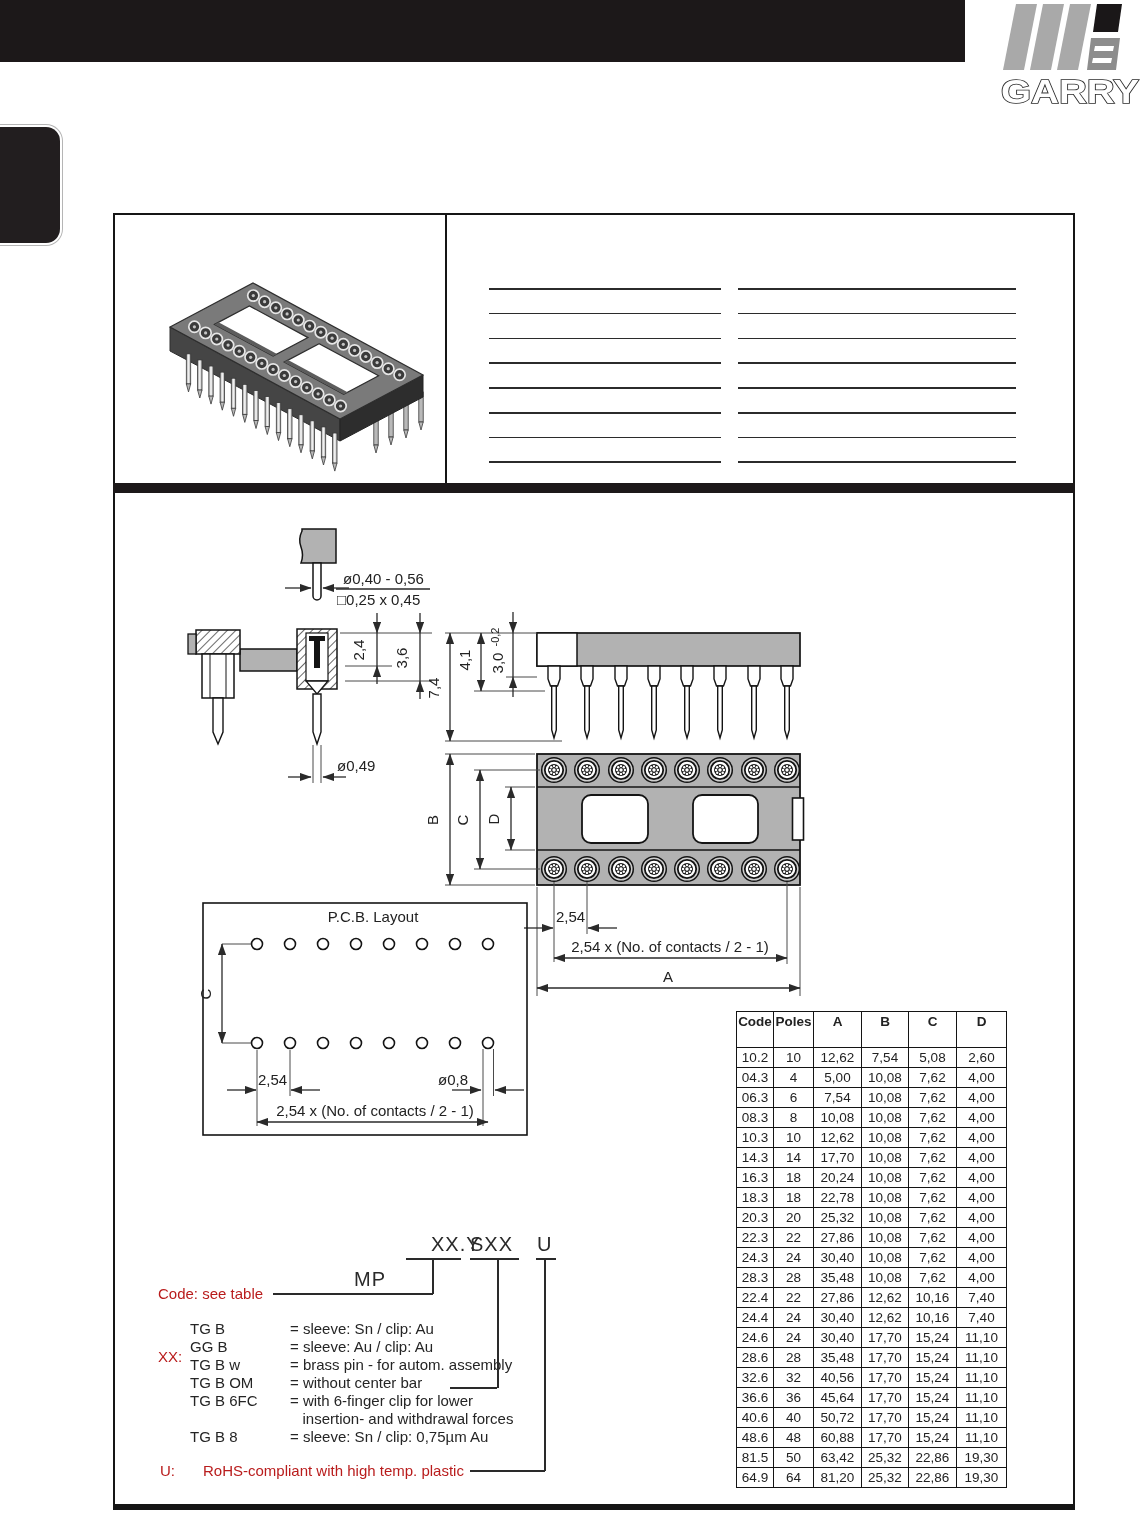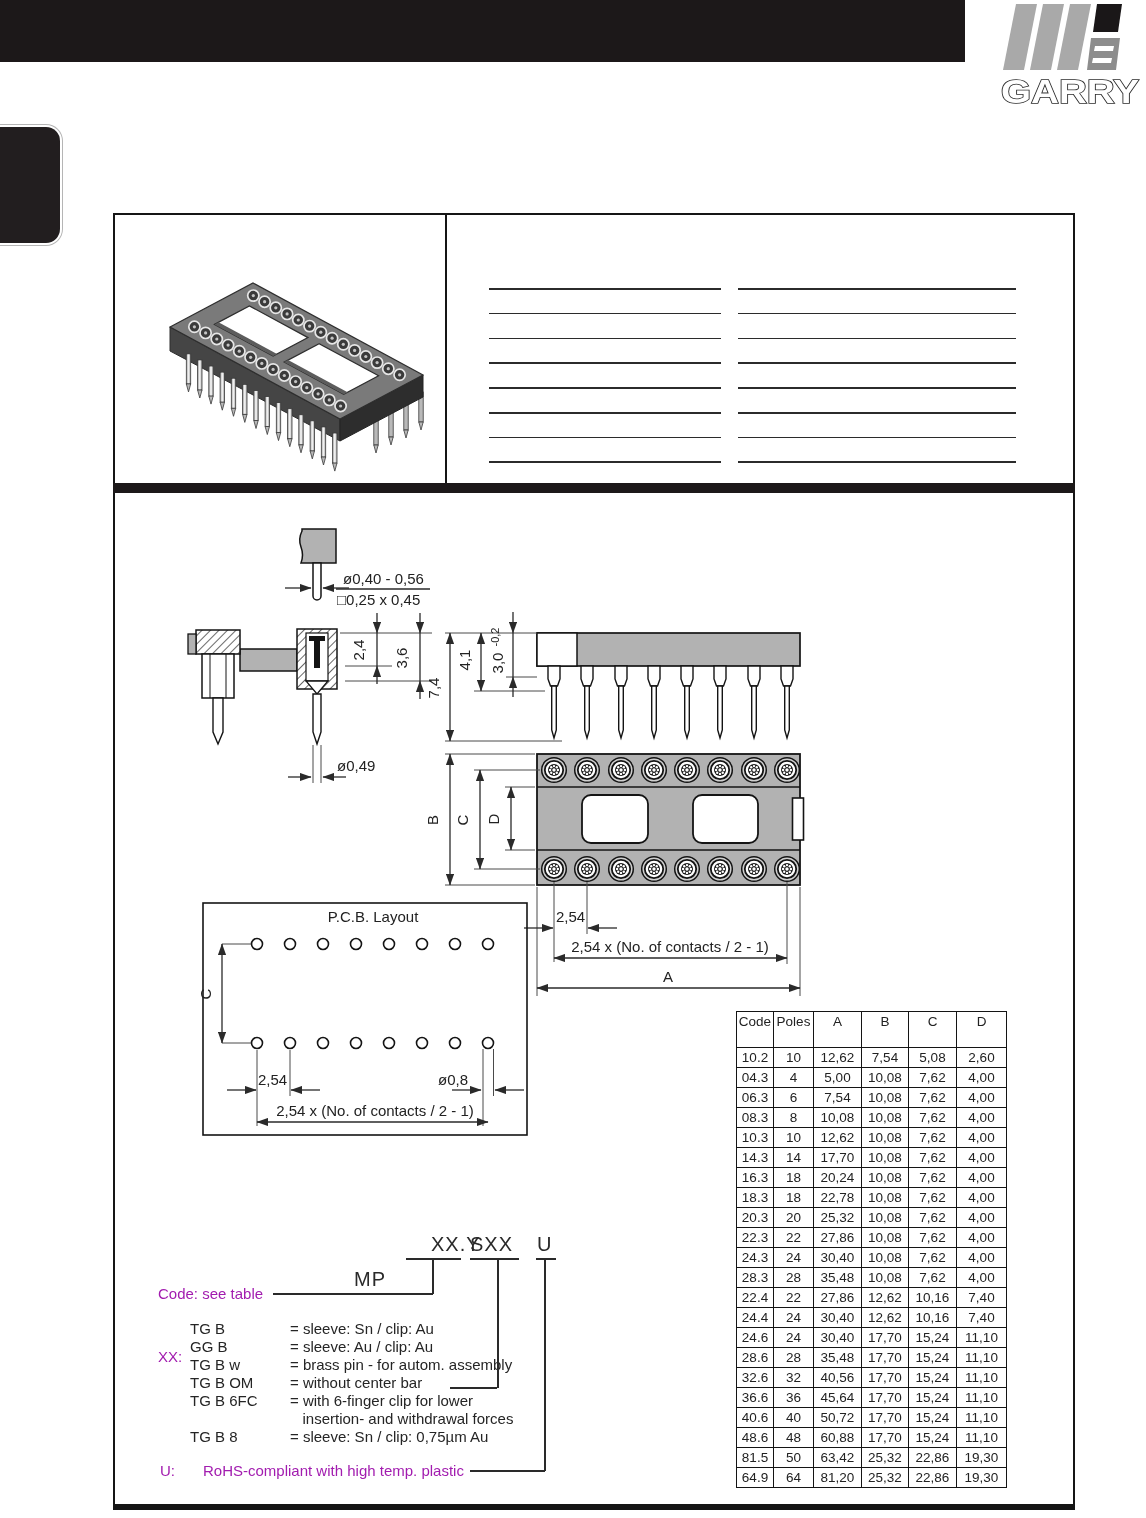--- a/index.html
+++ b/index.html
@@ -11,28 +11,28 @@
            border-radius:0 14px 14px 0;box-shadow:0 0 0 2px #fff,0 0 0 3px #b5b5b5;}
   .mainbox{left:113px;top:213px;width:962px;height:1297px;border:2px solid #151515;
            border-bottom-width:6px;box-sizing:border-box;}
   .divider{left:445px;top:213px;width:2px;height:272px;background:#151515;}
   .band{left:113px;top:483px;width:962px;height:10px;background:#1c1819;}
   .linecol{display:block;}
   .linecol i{display:block;height:1.6px;background:#2b2b2b;margin-bottom:23.2px;}
   
   .dimtable{border-collapse:collapse;table-layout:fixed;width:270px;font-size:13.5px;}
   .dimtable th,.dimtable td{border:1.5px solid #141414;text-align:center;padding:0;line-height:17px;}
-  .dimtable th{height:34px;vertical-align:top;font-weight:normal;padding-top:1px;}
+  .dimtable th{height:34px;vertical-align:top;font-weight:bold;padding-top:1px;}
   .dimtable td{height:19px;}
   
   .ocode{font-size:20px;letter-spacing:1px;color:#2a2a2a;white-space:nowrap;}
   .ul{background:#2a2a2a;height:2px;}
   .conn-h{height:1.5px;background:#2a2a2a;}
   .conn-v{width:1.5px;background:#2a2a2a;}
-  .small15{font-size:15px;color:#a21caf;white-space:nowrap;}
+  .small15{font-size:15px;color:#b91c1c;white-space:nowrap;}
   .orow{display:flex;height:18px;font-size:15px;color:#252525;}
   .orow .c{width:67px;flex:none;white-space:pre;}
   .orow .d{white-space:pre;margin-left:33px;}
   .dim{stroke:#2a2a2a;stroke-width:1.3;fill:none;}
   .ext{stroke:#4a4a4a;stroke-width:1;fill:none;}
   .lbl{font-size:15px;fill:#222;}
   .mid{text-anchor:middle;}
 </style>
 </head>
 <body>

